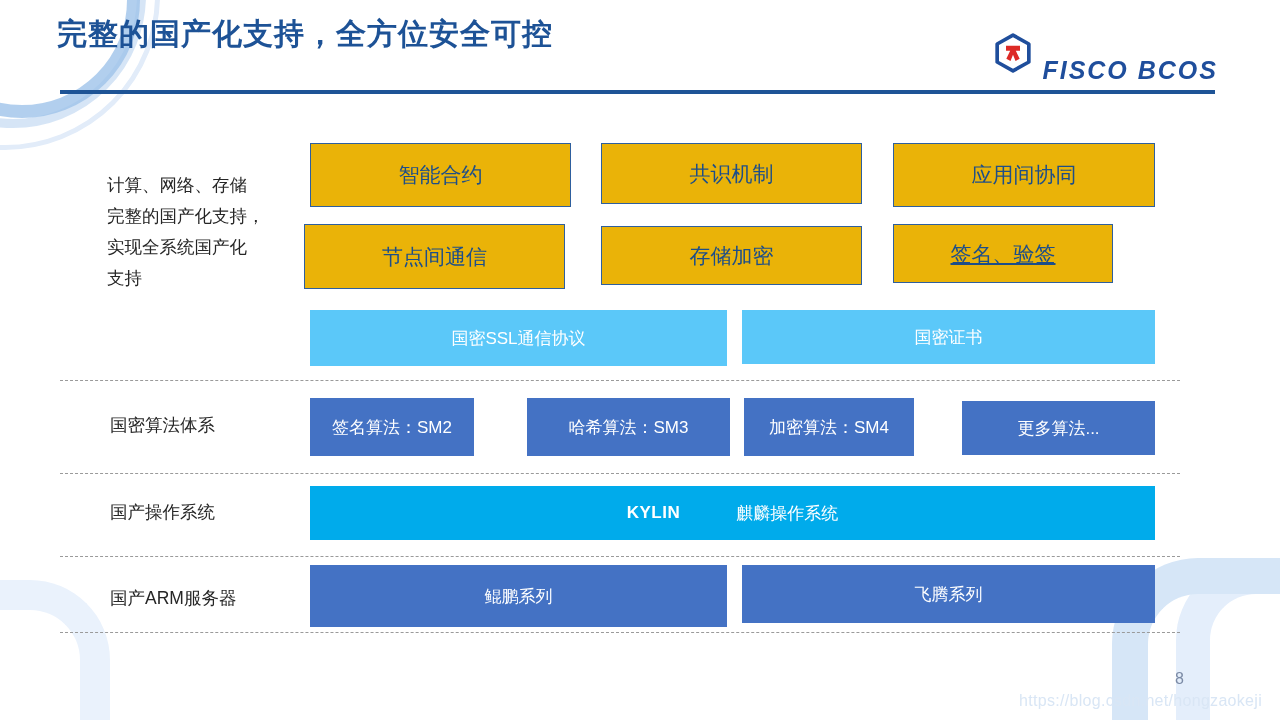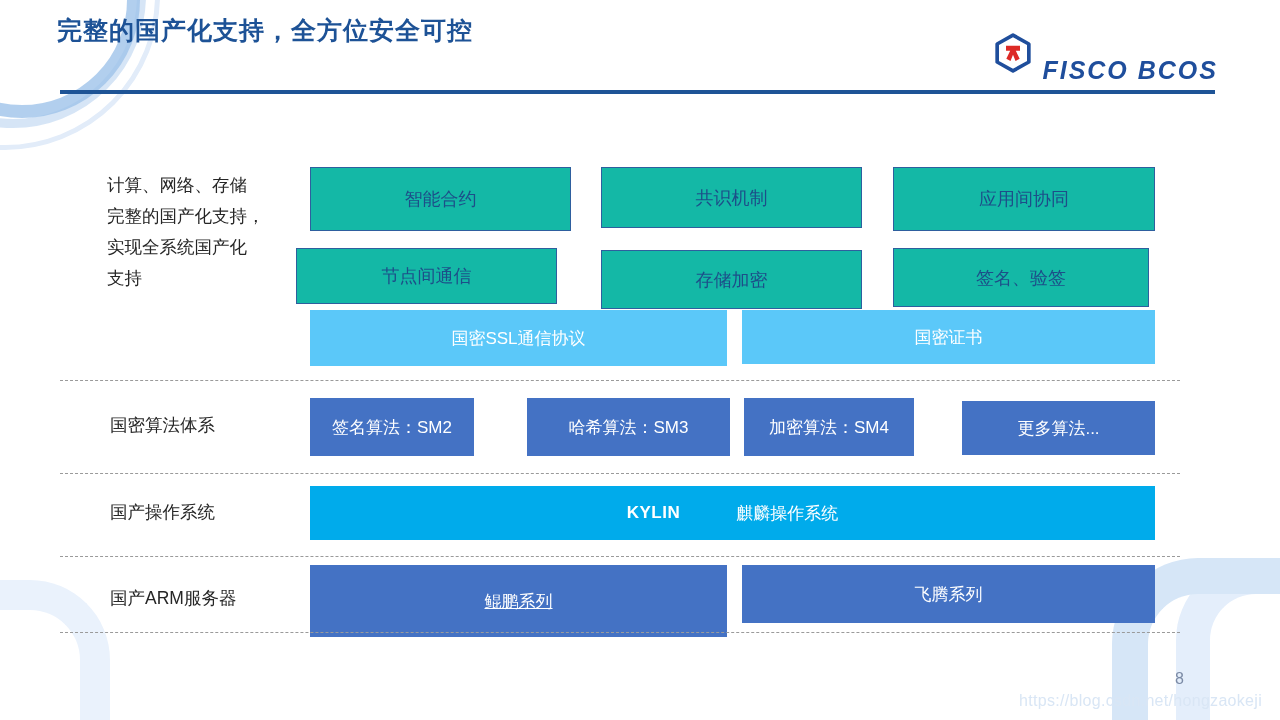--- a/index.html
+++ b/index.html
@@ -43,21 +43,21 @@
   }
   .deco-bl-1{
     left:-120px;bottom:-70px;width:200px;height:180px;
     border-top:30px solid #eaf2fc;border-right:30px solid #eaf2fc;
     border-top-right-radius:80px;
   }
 
   
   .hdr-title{
     position:absolute;left:57px;top:14px;
-    font-size:25px;font-weight:bold;color:#1d5296;
+    font-size:30px;font-weight:bold;color:#1d5296;
     letter-spacing:1px;white-space:nowrap;
   }
   .hdr-rule{
     position:absolute;left:60px;top:90px;width:1155px;height:4px;
     background:#1e5496;
   }
 
   
   .logo{position:absolute;right:62px;top:22px;display:flex;align-items:center;gap:9px;}
   .logo-mark{width:40px;height:40px;display:block;}
@@ -70,22 +70,22 @@
   .label{
     position:absolute;color:#262626;font-size:17.5px;line-height:31px;
     white-space:pre-line;
   }
   .box{
     position:absolute;box-sizing:border-box;
     display:flex;align-items:center;justify-content:center;
     text-align:center;
   }
   .box-outline{
-    border:1.6px solid #2e5f9e;background:#14b8a6;
-    color:#1d4e89;font-size:18px;margin-top:24px;
+    border:1.6px solid #2e5f9e;background:#eab308;
+    color:#1d4e89;font-size:21px;
   }
   .box-lightblue{
     background:#5bc8f9;color:#ffffff;font-size:17px;
   }
   .box-royal{
     background:#4472c4;color:#ffffff;font-size:17px;
   }
   .box-cyan{
     background:#00abeb;color:#ffffff;font-size:17px;
   }
@@ -134,23 +134,23 @@
 
   <div class="label" style="left:107px;top:170px;width:190px;">计算、网络、存储
 完整的国产化支持，
 实现全系统国产化
 支持</div>
 
   <div class="box box-outline" style="left:310px;top:143px;width:261px;height:64px;">智能合约</div>
   <div class="box box-outline" style="left:601px;top:143px;width:261px;height:61px;">共识机制</div>
   <div class="box box-outline" style="left:893px;top:143px;width:262px;height:64px;">应用间协同</div>
 
-  <div class="box box-outline" style="left:296px;top:224px;width:261px;height:56px;">节点间通信</div>
+  <div class="box box-outline" style="left:304px;top:224px;width:261px;height:65px;">节点间通信</div>
   <div class="box box-outline" style="left:601px;top:226px;width:261px;height:59px;">存储加密</div>
-  <div class="box box-outline" style="left:893px;top:224px;width:256px;height:59px;">签名、验签</div>
+  <div class="box box-outline" style="left:893px;top:224px;width:220px;height:59px;text-decoration:underline;">签名、验签</div>
 
   <div class="box box-lightblue" style="left:310px;top:310px;width:417px;height:56px;">国密SSL通信协议</div>
   <div class="box box-lightblue" style="left:742px;top:310px;width:413px;height:54px;">国密证书</div>
 
   <div class="dash" style="top:380px;"></div>
 
   <div class="label" style="left:110px;top:410px;">国密算法体系</div>
 
   <div class="box box-royal" style="left:310px;top:398px;width:164px;height:58px;">签名算法：SM2</div>
   <div class="box box-royal" style="left:527px;top:398px;width:203px;height:58px;">哈希算法：SM3</div>
@@ -163,21 +163,21 @@
 
   <div class="box box-cyan kylin-row" style="left:310px;top:486px;width:845px;height:54px;">
     <span class="kylin-brand">KYLIN</span>
     <span class="kylin-name">麒麟操作系统</span>
   </div>
 
   <div class="dash" style="top:556px;"></div>
 
   <div class="label" style="left:110px;top:583px;">国产ARM服务器</div>
 
-  <div class="box box-royal" style="left:310px;top:565px;width:417px;height:72px;text-decoration:underline;">鲲鹏系列</div>
+  <div class="box box-royal" style="left:310px;top:565px;width:417px;height:62px;">鲲鹏系列</div>
   <div class="box box-royal" style="left:742px;top:565px;width:413px;height:58px;">飞腾系列</div>
 
   <div class="dash" style="top:632px;"></div>
 
   <div class="page-num">8</div>
   <div class="watermark">https://blog.csdn.net/hongzaokeji</div>
 
 </div>
 
 </body></html>

